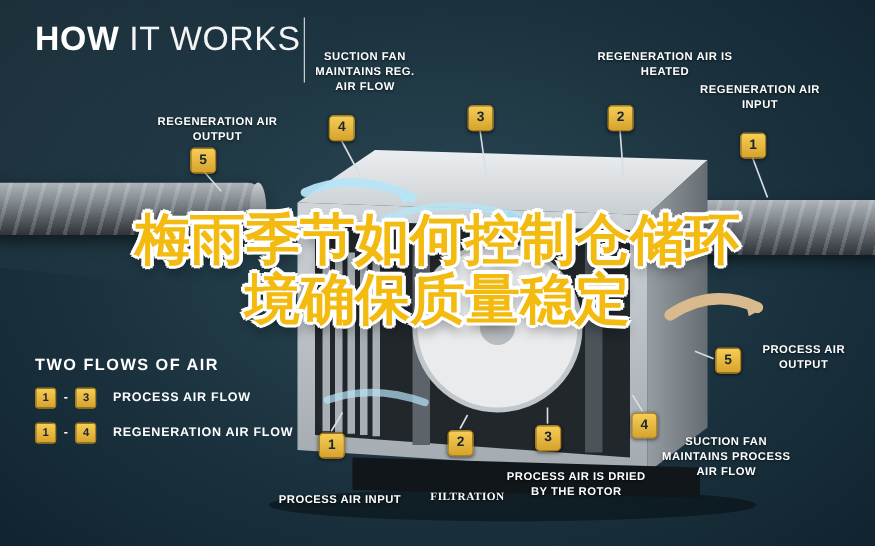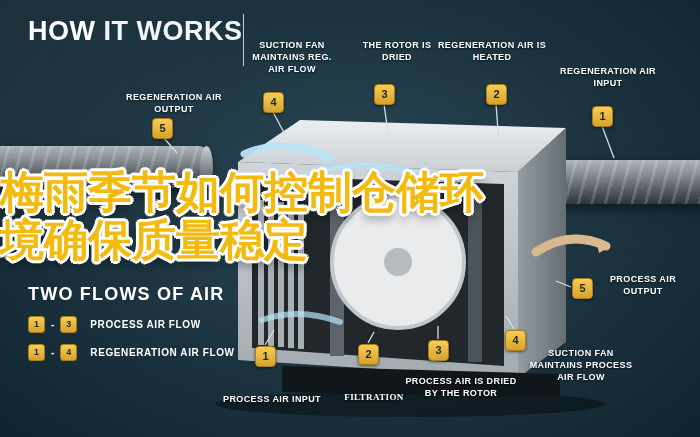--- a/index.html
+++ b/index.html
@@ -6,54 +6,54 @@
   #stage{position:relative;width:700px;height:437px;overflow:hidden;
     font-family:"Liberation Sans",sans-serif;
     background:radial-gradient(ellipse at 50% 45%, #2b4855 0%, #1c3440 52%, #10242f 100%);}
   .ray{position:absolute;left:-120px;top:-90px;width:560px;height:320px;
     background:linear-gradient(115deg,rgba(255,255,255,.07),rgba(255,255,255,0) 62%);
     transform:rotate(6deg);pointer-events:none;}
 
   
   #title{position:absolute;left:28px;top:16px;font-size:27px;color:#fff;letter-spacing:.5px;z-index:9;}
   #title .strong{font-weight:800;}
-  #title .light{font-weight:700;opacity:.95;}
+  #title .light{font-weight:400;opacity:.95;}
   #title-divider{position:absolute;left:243px;top:14px;width:1px;height:52px;background:rgba(255,255,255,.75);z-index:9;}
 
   
   .pipe{position:absolute;z-index:1;
     background:
       repeating-linear-gradient(105deg, rgba(255,255,255,.16) 0 3px, rgba(255,255,255,0) 3px 13px),
       linear-gradient(180deg,#aeb4b9 0%,#8a9197 30%,#565c62 68%,#2e343a 100%);
     box-shadow:0 5px 12px rgba(0,0,0,.5);}
   #pipe-left{left:-6px;top:146px;width:216px;height:42px;border-radius:4px 12px 12px 4px;}
   #pipe-left::after{content:"";position:absolute;right:-3px;top:0;width:13px;height:100%;border-radius:50%;
     background:linear-gradient(180deg,#c9ced2,#464c52);}
   #pipe-right{left:548px;top:160px;width:158px;height:44px;}
   #pipe-right::before{content:"";position:absolute;left:-4px;top:0;width:13px;height:100%;border-radius:50%;
     background:linear-gradient(180deg,#d3d8dc,#50565c);}
 
   
   #scene{position:absolute;left:0;top:0;z-index:2;}
 
   
-  #headline{position:absolute;left:0;right:0;top:168px;text-align:left;z-index:8;
+  #headline{position:absolute;left:0;right:0;top:168px;text-align:center;z-index:8;
     font-weight:800;font-size:44px;line-height:1.08;color:#f3ba10;
     font-family:"DejaVu Sans",sans-serif;
     text-shadow:-2px -2px 0 #fff,2px -2px 0 #fff,-2px 2px 0 #fff,2px 2px 0 #fff,
       0 -3px 0 #fff,0 3px 0 #fff,-3px 0 0 #fff,3px 0 0 #fff,0 6px 9px rgba(0,0,0,.45);}
 
   
   .callout{position:absolute;color:#fff;font-weight:700;font-size:9px;letter-spacing:.4px;
     line-height:1.32;text-align:center;text-transform:uppercase;z-index:9;
     text-shadow:0 1px 2px rgba(0,0,0,.65);}
   #co-regen-output{left:118px;top:80px;width:112px;margin-top:12px;}
   #co-suction-reg{left:246px;top:40px;width:92px;}
   #co-rotor-dried{left:352px;top:40px;width:90px;}
-  #co-regen-heated{left:436px;top:40px;width:112px;}
+  #co-regen-heated{left:476px;top:40px;width:112px;}
   #co-regen-input{left:556px;top:66px;width:104px;}
   #co-process-input{left:222px;top:372px;width:100px;margin-top:22px;}
   #co-filtration{left:328px;top:392px;width:92px;font-family:Liberation Serif, serif;}
   #co-process-dried{left:400px;top:376px;width:122px;}
   #co-suction-process{left:528px;top:348px;width:106px;}
   #co-process-output{left:598px;top:274px;width:90px;}
 
   
   .badge{position:absolute;width:19px;height:19px;border-radius:4px;z-index:9;
     background:linear-gradient(180deg,#f6cd55,#d7a32c);color:#1b2630;font-weight:700;
@@ -65,21 +65,21 @@
   #b-t2{left:486px;top:84px;}
   #b-t1{left:592px;top:106px;}
   #b-b1{left:255px;top:346px;}
   #b-b2{left:358px;top:344px;}
   #b-b3{left:428px;top:340px;}
   #b-b4{left:505px;top:330px;}
   #b-b5{left:572px;top:278px;}
 
   
   #legend{position:absolute;left:28px;top:284px;z-index:9;}
-  .legend-heading{font-size:18px;font-weight:700;color:#fff;letter-spacing:1.2px;}
+  .legend-heading{font-size:13px;font-weight:700;color:#fff;letter-spacing:1.2px;}
   .legend-row{display:flex;align-items:center;gap:6px;margin-top:11px;}
   .legend-badge{width:15px;height:15px;border-radius:3px;flex:0 0 auto;
     background:linear-gradient(180deg,#f6cd55,#d7a32c);color:#1b2630;font-weight:700;
     font-size:9px;line-height:15px;text-align:center;border:1px solid #a97f1e;}
   .legend-sep{color:#fff;font-size:10px;font-weight:700;}
   .legend-label{color:#fff;font-size:10px;font-weight:700;letter-spacing:.6px;margin-left:7px;
     text-transform:uppercase;}
 </style>
 </head>
 <body>
@@ -153,21 +153,20 @@
     <div>境确保质量稳定</div>
   </div>
 
   <div id="title">
     <span class="strong">HOW</span><span class="light"> IT WORKS</span>
   </div>
   <div id="title-divider"></div>
 
   <div class="callout" id="co-regen-output">REGENERATION AIR OUTPUT</div>
   <div class="callout" id="co-suction-reg">SUCTION FAN MAINTAINS REG. AIR FLOW</div>
-  <div class="callout" id="co-rotor-dried">THE ROTOR IS DRIED</div>
   <div class="callout" id="co-regen-heated">REGENERATION AIR IS HEATED</div>
   <div class="callout" id="co-regen-input">REGENERATION AIR INPUT</div>
 
   <div class="callout" id="co-process-input">PROCESS AIR INPUT</div>
   <div class="callout" id="co-filtration">FILTRATION</div>
   <div class="callout" id="co-process-dried">PROCESS AIR IS DRIED BY THE ROTOR</div>
   <div class="callout" id="co-suction-process">SUCTION FAN MAINTAINS PROCESS AIR FLOW</div>
   <div class="callout" id="co-process-output">PROCESS AIR OUTPUT</div>
 
   <div class="badge" id="b-t5">5</div>

